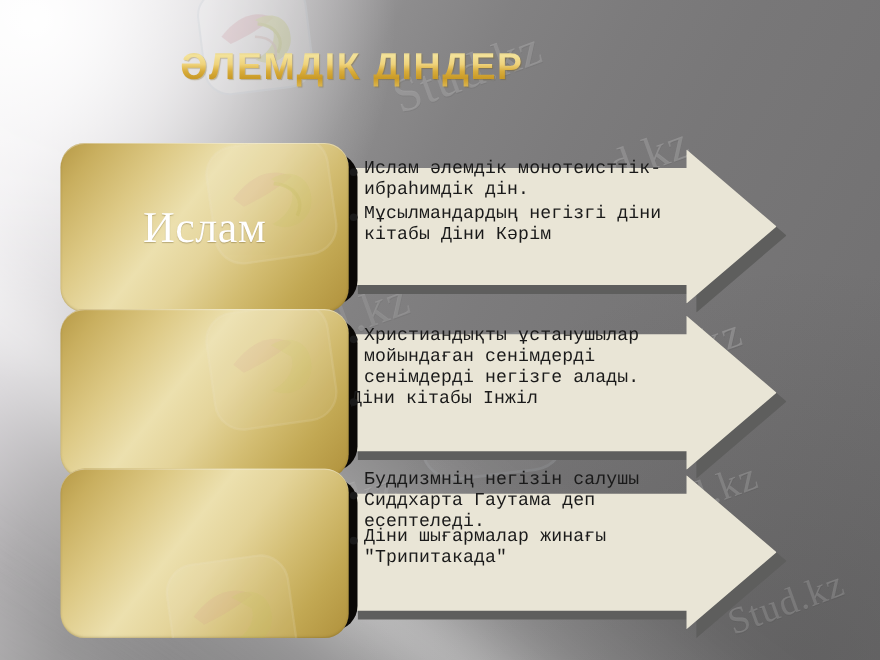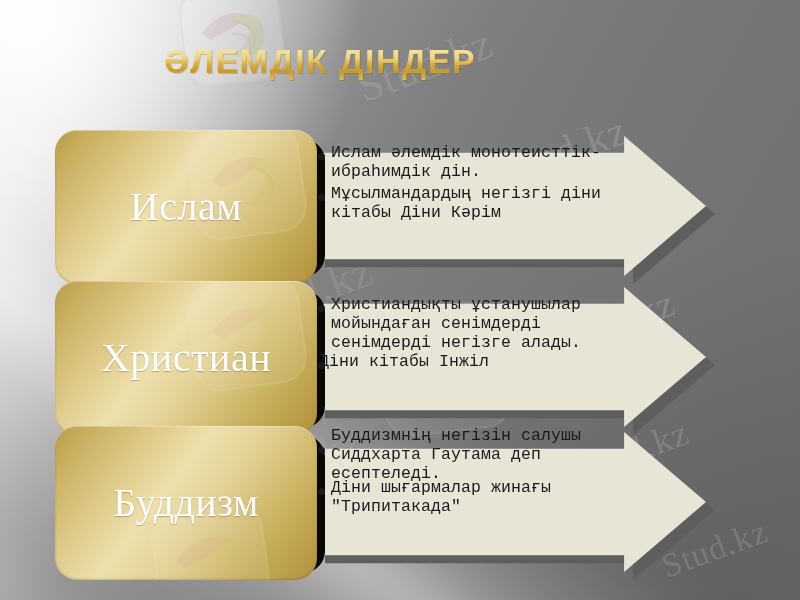--- a/index.html
+++ b/index.html
@@ -314,21 +314,20 @@
     <div class="arrow" style="left:316px; top:6px; width:390px; height:140px;"></div>
 
     <div class="goldbox-wrap">
       <div class="goldbox-shadow"></div>
       <div class="goldbox">
         <svg class="goldbox-emblem pos-mid" viewBox="0 0 120 110">
           <rect x="6" y="4" width="104" height="100" rx="24" ry="24" fill="#ffffff" fill-opacity="0.28" stroke="#f0ead8" stroke-width="2" stroke-opacity="0.55"></rect>
           <path d="M26 48 C44 30, 62 26, 78 36 C66 44, 52 50, 34 56 Z" fill="#d9a0a8" fill-opacity="0.5"></path>
           <path d="M60 36 C78 28, 94 38, 92 58 C90 76, 70 84, 56 74 C68 70, 78 60, 76 48 Z" fill="#c9cf73" fill-opacity="0.5"></path>
         </svg>
-        <span class="goldbox-label">Христиан</span>
       </div>
     </div>
 
     <div class="bullet" style="left:318px; top:24px;"></div>
     <div class="bodytext" style="left:331px; top:15px; width:300px;">Христиандықты ұстанушылар мойындаған сенімдерді сенімдерді негізге алады.</div>
     <div class="bullet" style="left:318px; top:81px;"></div>
     <div class="bodytext" style="left:319px; top:72px; width:300px;">Діни кітабы Інжіл</div>
   </div>
 
   <div class="row row-2">
@@ -336,21 +335,20 @@
     <div class="arrow" style="left:316px; top:6px; width:390px; height:140px;"></div>
 
     <div class="goldbox-wrap">
       <div class="goldbox-shadow"></div>
       <div class="goldbox">
         <svg class="goldbox-emblem pos-low" viewBox="0 0 120 110">
           <rect x="6" y="4" width="104" height="100" rx="24" ry="24" fill="#ffffff" fill-opacity="0.30" stroke="#f0ead8" stroke-width="2" stroke-opacity="0.6"></rect>
           <path d="M26 48 C44 30, 62 26, 78 36 C66 44, 52 50, 34 56 Z" fill="#d9a0a8" fill-opacity="0.55"></path>
           <path d="M60 36 C78 28, 94 38, 92 58 C90 76, 70 84, 56 74 C68 70, 78 60, 76 48 Z" fill="#c9cf73" fill-opacity="0.55"></path>
         </svg>
-        <span class="goldbox-label">Буддизм</span>
       </div>
     </div>
 
     <div class="bullet" style="left:318px; top:21px;"></div>
     <div class="bodytext" style="left:331px; top:1px; width:300px;">Буддизмнің негізін салушы Сиддхарта Гаутама деп есептеледі.</div>
     <div class="bullet" style="left:318px; top:62px;"></div>
     <div class="bodytext" style="left:331px; top:53px; width:300px;">Діни шығармалар жинағы "Трипитакада"</div>
   </div>
 
 </div>

